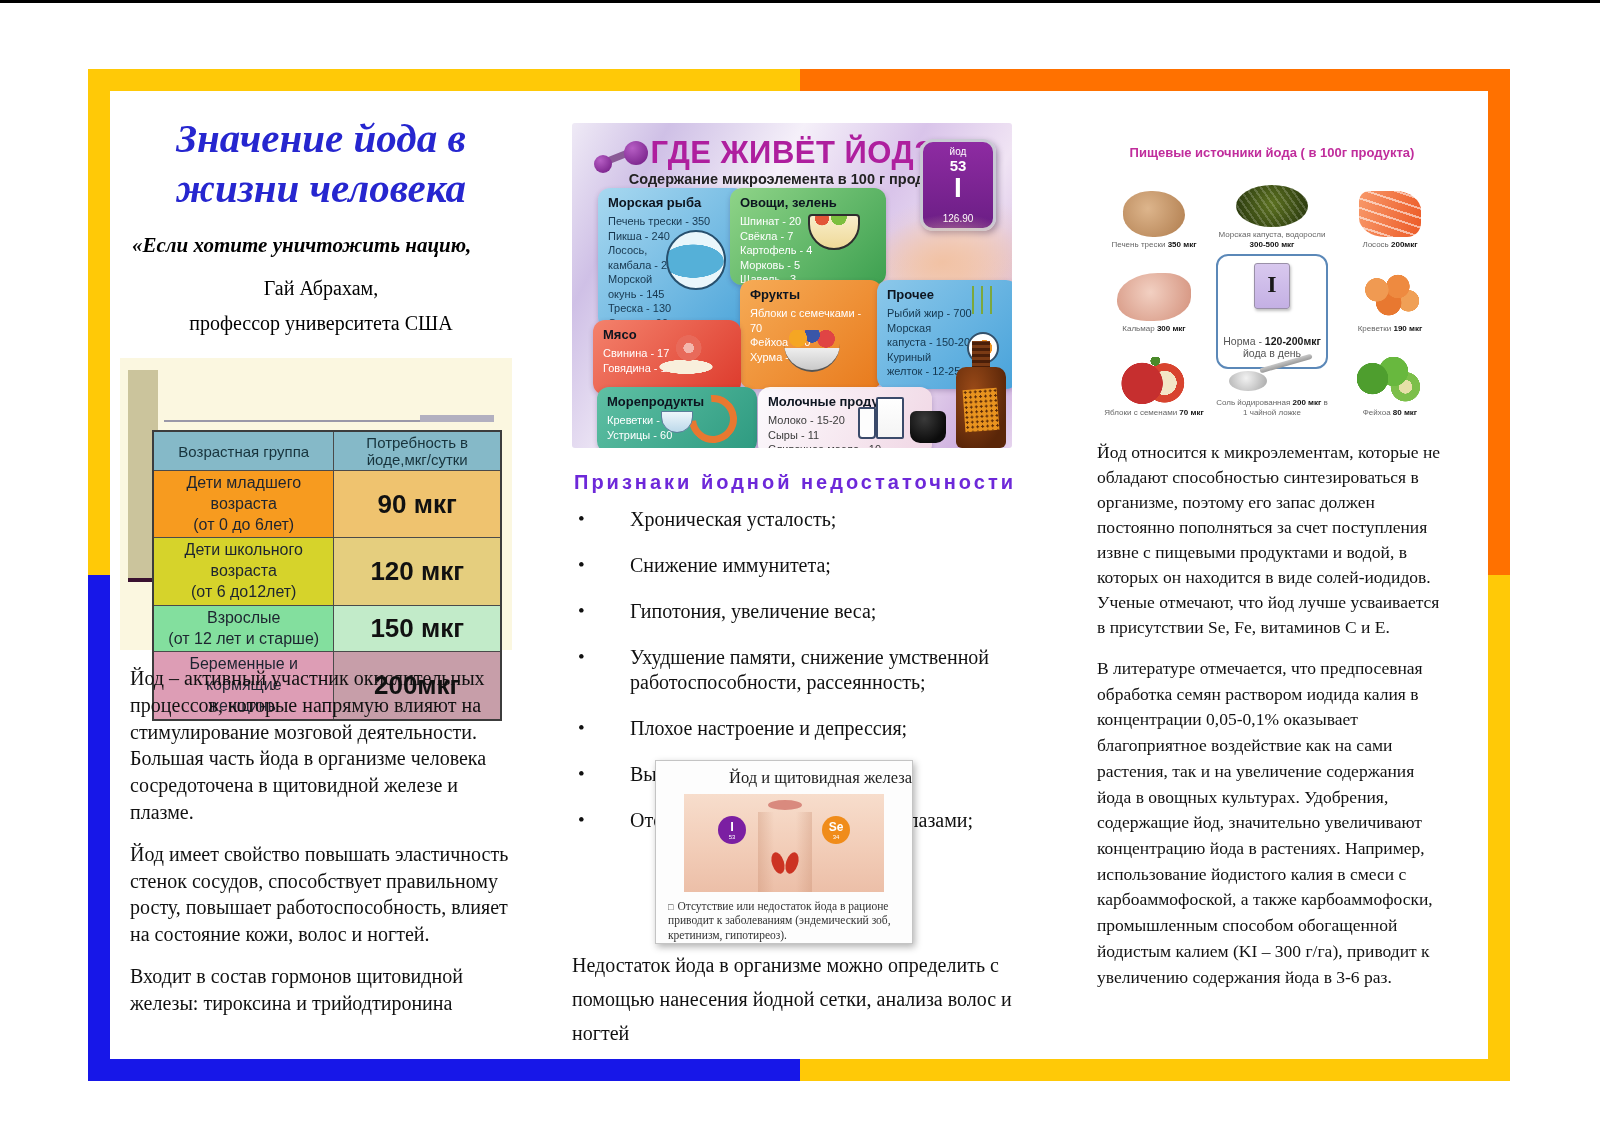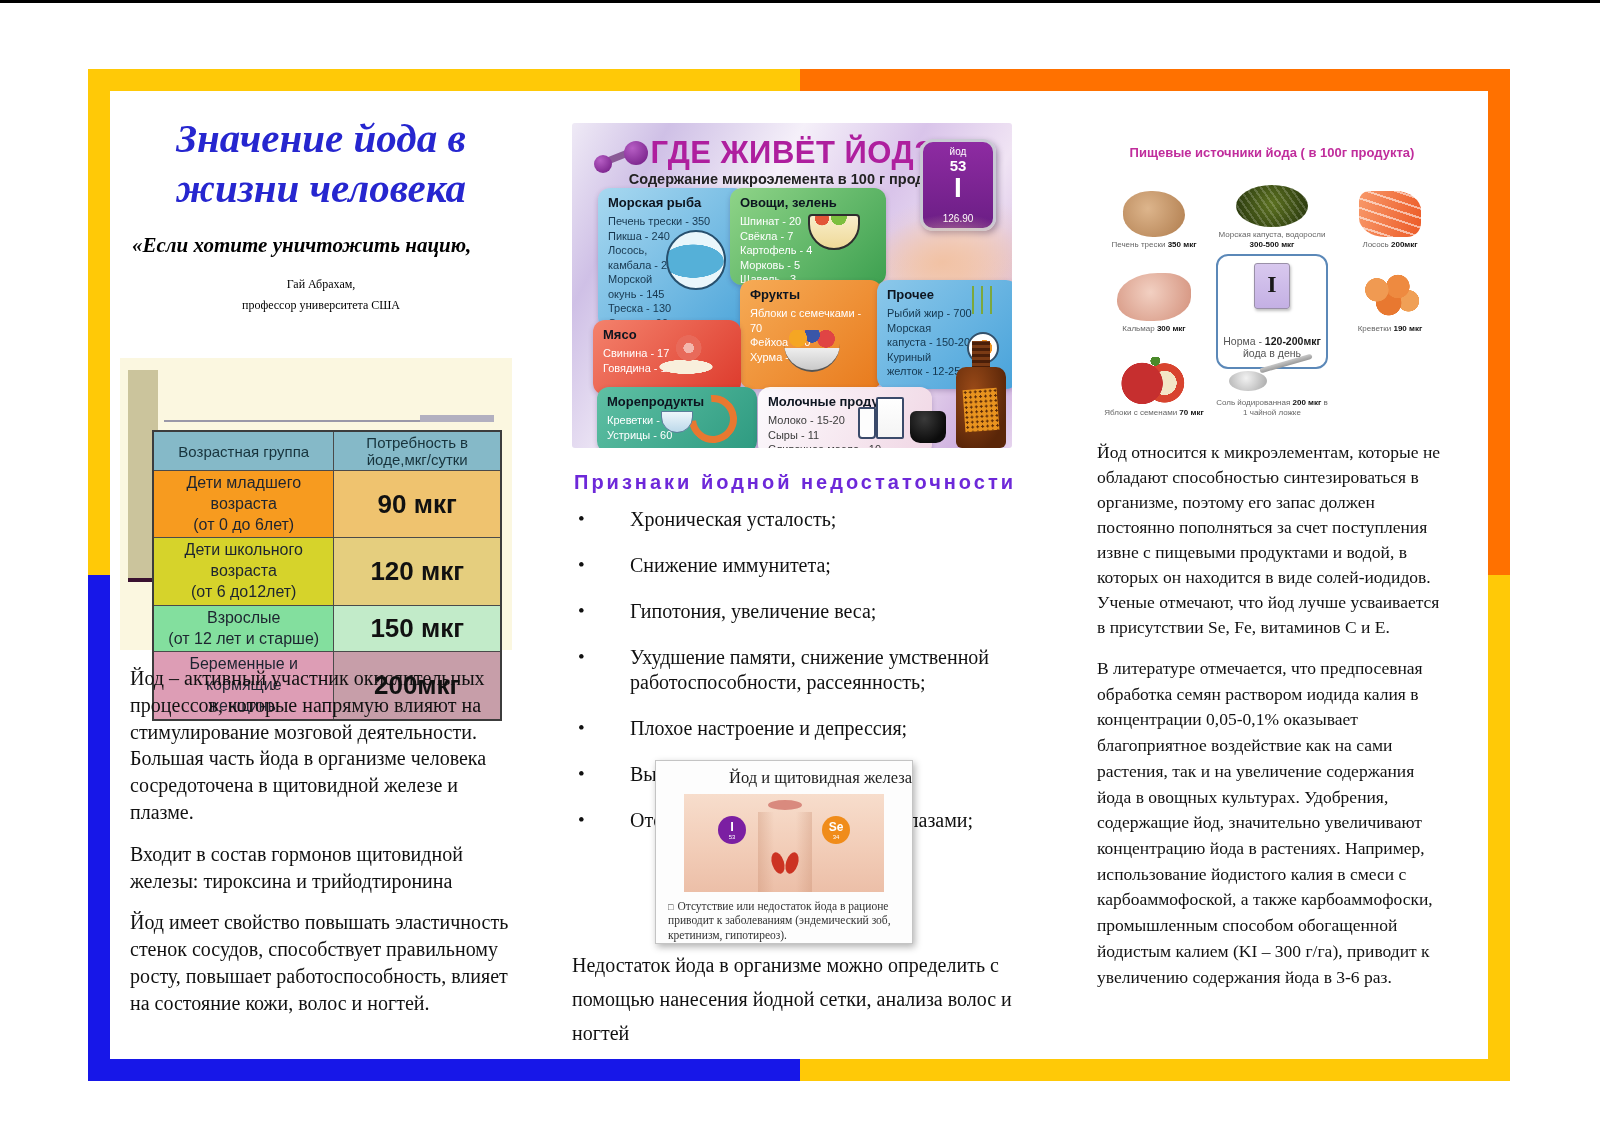--- a/index.html
+++ b/index.html
@@ -3,21 +3,21 @@
 <meta charset="utf-8">
 <style>
   html,body{margin:0;padding:0;background:#fff;}
   body{width:1600px;height:1131px;position:relative;font-family:"Liberation Serif",serif;color:#111;overflow:hidden;border-top:3px solid #000;}
   .abs{position:absolute;}
   
   .fr{position:absolute;}
   
   .main-title{font-size:41px;font-weight:bold;font-style:italic;color:#2626CF;text-align:center;line-height:1.22;}
   .quote-line{font-size:21px;font-weight:bold;font-style:italic;color:#000;margin-bottom:19px;}
-  .quote-author{font-size:12px;text-align:center;color:#000;margin-bottom:6px;}
+  .quote-author{font-size:20px;text-align:center;color:#000;margin-bottom:12px;}
   
   .tbl-slide{background:#FBF7E0;font-family:"Liberation Sans",sans-serif;}
   .tan-bar{background:#CBC49C;border-bottom:4px solid #3A1230;}
   .tbl-title{font-family:"Liberation Serif",serif;font-size:25px;font-weight:bold;color:#9C2738;text-align:center;}
   .tbl{border:2px solid #3c3c3c;border-collapse:collapse;position:absolute;}
   .tbl td{border:1px solid #4a4a4a;text-align:center;vertical-align:middle;padding:2px 4px;}
   .gcell{font-size:16px;color:#1d2430;line-height:1.3;}
   .vcell{font-size:26px;font-weight:bold;color:#111;}
   .hcell{font-size:15px;color:#17333c;background:#85B9C8;}
   
@@ -110,22 +110,22 @@
     <tr style="height:46px;">
       <td class="gcell" style="background:#DD9DB5;"><span>Беременные и кормящие</span><br><span>женщины</span></td>
       <td class="vcell" style="background:#C79EA9;">200мкг</td>
     </tr>
   </tbody>
     </table>
 </div>
 
 <div class="abs" style="left:130px;top:662px;width:386px;">
   <div class="lpara">Йод – активный участник окислительных процессов, которые напрямую влияют на стимулирование мозговой деятельности. Большая часть йода в организме человека сосредоточена в щитовидной железе и плазме.</div>
+  <div class="lpara">Йод имеет свойство повышать эластичность стенок сосудов, способствует правильному росту, повышает работоспособность, влияет на состояние кожи, волос и ногтей.</div>
   <div class="lpara">Входит в состав гормонов щитовидной железы: тироксина и трийодтиронина</div>
-  <div class="lpara">Йод имеет свойство повышать эластичность стенок сосудов, способствует правильному росту, повышает работоспособность, влияет на состояние кожи, волос и ногтей.</div>
 </div>
 
 <div class="abs infog" style="left:572px;top:120px;width:440px;height:325px;">
   <div class="abs" style="left:20px;top:12px;width:60px;height:42px;">
     <div class="abs" style="left:12px;top:18px;width:30px;height:7px;background:#8a5a96;transform:rotate(-22deg);"></div>
     <div class="abs" style="left:2px;top:20px;width:18px;height:18px;border-radius:50%;background:radial-gradient(circle at 35% 30%,#b65ec4,#6d1680);"></div>
     <div class="abs" style="left:32px;top:6px;width:24px;height:24px;border-radius:50%;background:radial-gradient(circle at 35% 30%,#b65ec4,#6d1680);"></div>
   </div>
   <div class="abs ig-title" style="left:70px;top:12px;width:300px;">ГДЕ ЖИВЁТ ЙОД?</div>
   <div class="abs ig-sub" style="left:50px;top:48px;width:340px;">Содержание микроэлемента в 100 г продукта</div>
@@ -314,17 +314,21 @@
     </div>
 
     <div class="cellc">
       <div class="shape" style="width:86px;height:40px;position:relative;">
         <div class="abs" style="left:30px;top:6px;width:54px;height:5px;background:linear-gradient(#c8c8c8,#9a9a9a);transform:rotate(-16deg);border-radius:3px;"></div>
         <div class="abs" style="left:0;top:16px;width:38px;height:20px;border-radius:50%;background:radial-gradient(circle at 45% 35%,#f2f2f2,#b0b0b0 85%);"></div>
       </div>
       <div class="cap"><span>Соль йодированная</span> <b>200 мкг</b> <span>в 1 чайной ложке</span></div>
     </div>
 
+    <div class="cellc">
+      <div class="shape" style="width:70px;height:48px;background:radial-gradient(circle 16px at 25% 45%,#4e9e2e 97%,transparent),radial-gradient(circle 15px at 55% 30%,#68b83e 97%,transparent),radial-gradient(circle 15px at 72% 62%,#e6e0a8 45%,#7cbf4a 46% 97%,transparent);"></div>
+      <div class="cap"><span>Фейхоа</span> <b>80 мкг</b></div>
+    </div>
   </div>
 </div>
 
 <div class="abs rpara" style="left:1097px;top:437px;width:354px;">Йод относится к микроэлементам, которые не обладают способностью синтезироваться в организме, поэтому его запас должен постоянно пополняться за счет поступления извне с пищевыми продуктами и водой, в которых он находится в виде солей-иодидов.  Ученые отмечают, что йод лучше усваивается в присутствии Se, Fe, витаминов С и Е.</div>
 <div class="abs rpara" style="left:1097px;top:653px;width:354px;line-height:1.47;">В литературе отмечается, что предпосевная обработка семян раствором иодида калия в концентрации 0,05-0,1% оказывает благоприятное воздействие как на сами растения, так и на увеличение содержания йода в овощных культурах.   Удобрения, содержащие йод, значительно увеличивают концентрацию йода в растениях. Например, использование йодистого калия в смеси с карбоаммофоской, а также карбоаммофоски, промышленным способом обогащенной йодистым калием (KI – 300 г/га), приводит к увеличению содержания йода в 3-6 раз.</div>
 
 </body></html>

